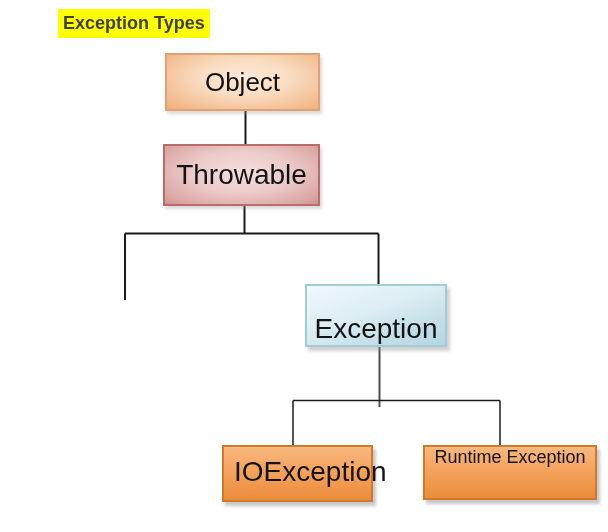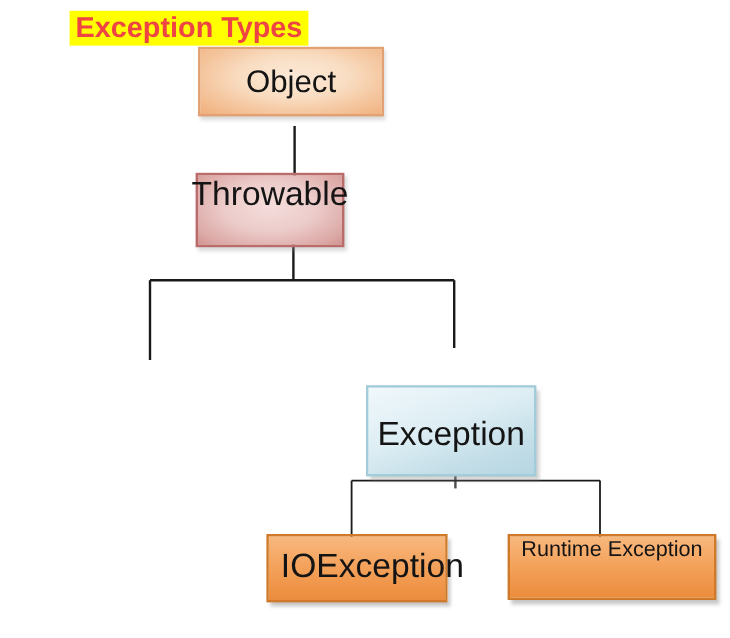--- a/index.html
+++ b/index.html
@@ -23,71 +23,70 @@
     pointer-events: none;
   }
   .page-title {
     position: absolute;
     left: 58px;
     top: 9px;
     height: 29px;
     line-height: 29px;
     padding: 0 5px;
     background: #FFFF00;
-    color: #ef4444;
-    font-size: 24px;
+    color: #404040;
+    font-size: 18px;
     font-weight: bold;
     letter-spacing: 0px;
     z-index: 2;
     white-space: nowrap;
   }
   .node {
     position: absolute;
     box-sizing: border-box;
     z-index: 1;
     display: flex;
     color: #141414;
   }
   .node-object {
-    left: 165px; top: 39px; width: 155px; height: 58px;
+    left: 165px; top: 53px; width: 155px; height: 58px;
     background: radial-gradient(ellipse at 52% 42%, #FCE9D7 0%, #F9DDC2 40%, #F3BE92 80%, #F0AE7B 100%);
     border: 2px solid #E2A172;
     box-shadow: 2px 3px 3px rgba(150,150,150,0.35);
     font-size: 26px;
     align-items: center;
     justify-content: center;
   }
   .node-throwable {
-    left: 163px; top: 144px; width: 124px; height: 62px;
+    left: 163px; top: 144px; width: 157px; height: 62px;
     background: radial-gradient(ellipse at 50% 45%, #F4DDDB 0%, #ECCCCA 45%, #DBA7A4 85%, #D0928F 100%);
     border: 2px solid #B96C6A;
     box-shadow: 2px 3px 3px rgba(150,150,150,0.35);
     font-size: 28px;
-    align-items: flex-start;
+    align-items: center;
     justify-content: center;
   }
   .node-blue {
     background: linear-gradient(160deg, #F0F8FB 0%, #DCEDF3 45%, #C4DEE8 75%, #B5D6E2 100%);
     border: 2px solid #A3CCDA;
     box-shadow: 3px 4px 3px rgba(140,140,140,0.4);
   }
   .node-error {
     left: 56px; top: 293px; width: 137px; height: 64px;
     font-size: 29px;
     align-items: flex-start;
     justify-content: flex-start;
     padding: 4px 0 0 6px;
   }
   .node-exception {
-    left: 305px; top: 284px; width: 142px; height: 76px;
+    left: 305px; top: 284px; width: 142px; height: 63px;
     font-size: 28px;
-    align-items: center;
+    align-items: flex-end;
     justify-content: center;
     padding-top: 5px;
-    margin-top: 37px;
   }
   .node-orange {
     background: linear-gradient(to bottom, #F8B87E 0%, #F4A35D 45%, #EC8C3C 100%);
     border: 2px solid #CF7A2A;
     box-shadow: 3px 4px 3px rgba(130,130,130,0.45);
   }
   .node-ioexception {
     left: 222px; top: 445px; width: 151px; height: 57px;
     font-size: 28px;
     align-items: flex-start;

